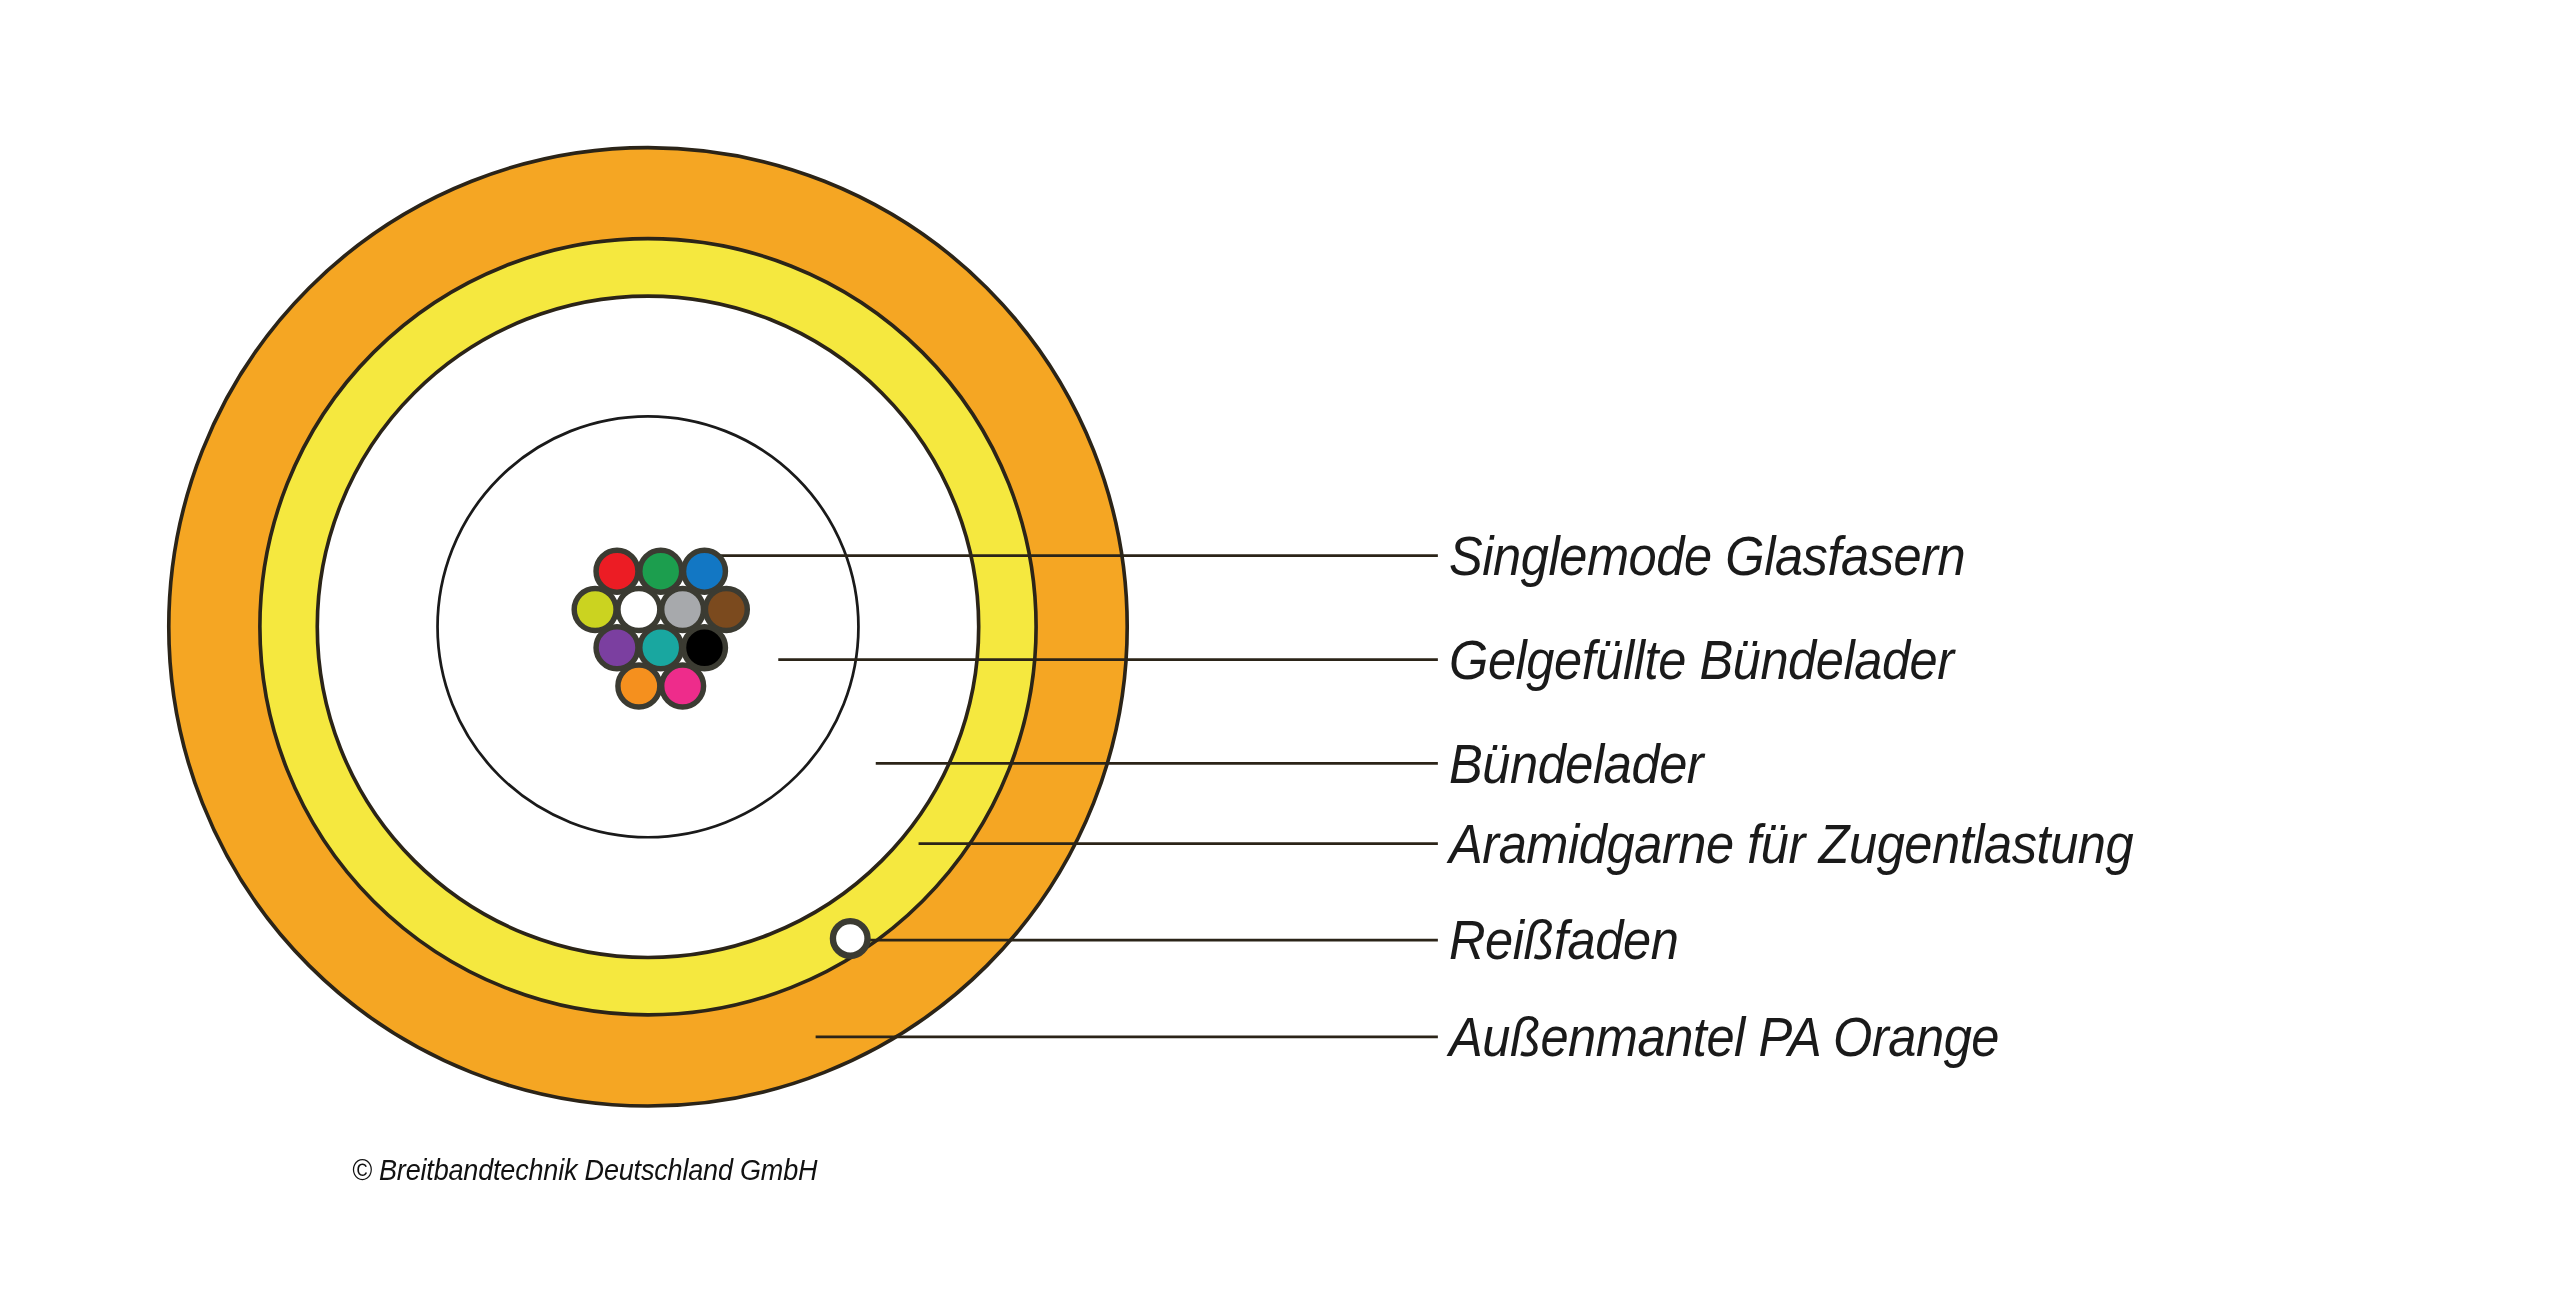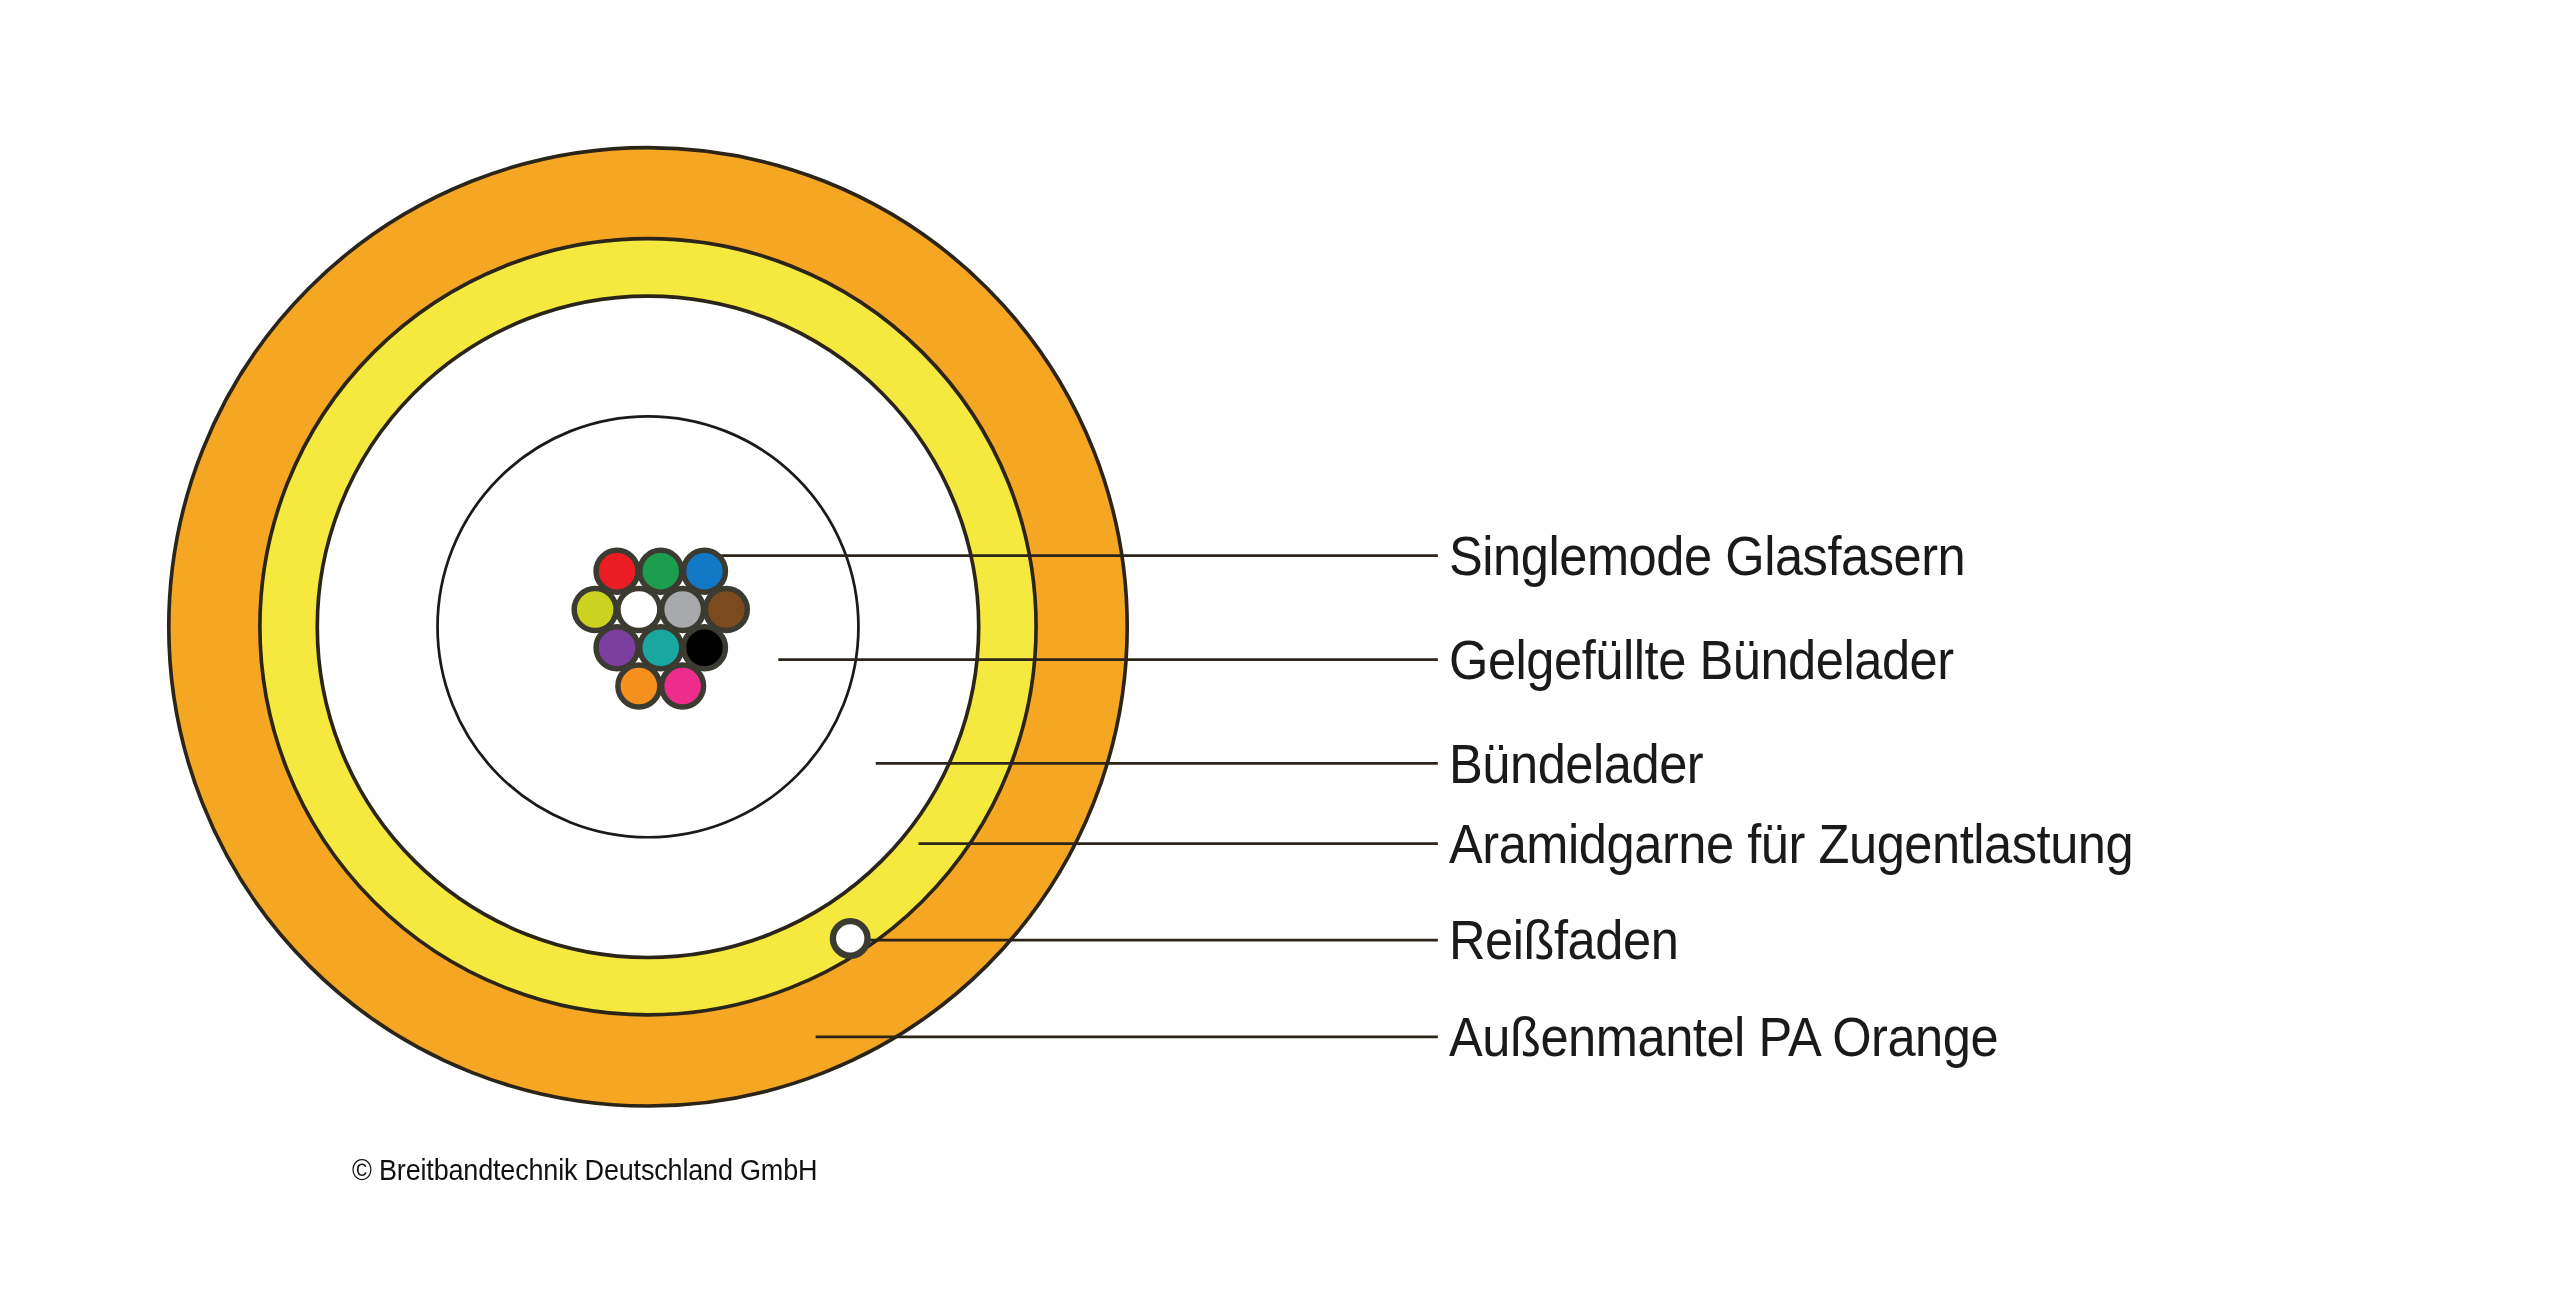--- a/index.html
+++ b/index.html
@@ -12,20 +12,21 @@
     width: 2576px;
     height: 1311px;
     overflow: hidden;
     font-family: "Liberation Sans", sans-serif;
   }
   #stage {
     position: relative;
     width: 2576px;
     height: 1311px;
     background: #ffffff;
+    font-style: italic;
   }
   #diagram-svg {
     position: absolute;
     left: 0;
     top: 0;
     width: 2576px;
     height: 1311px;
     display: block;
   }
   .label-text {

